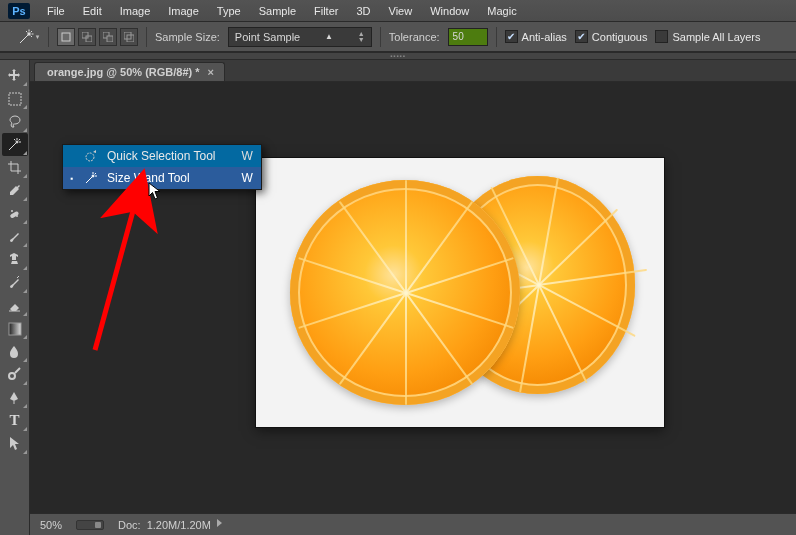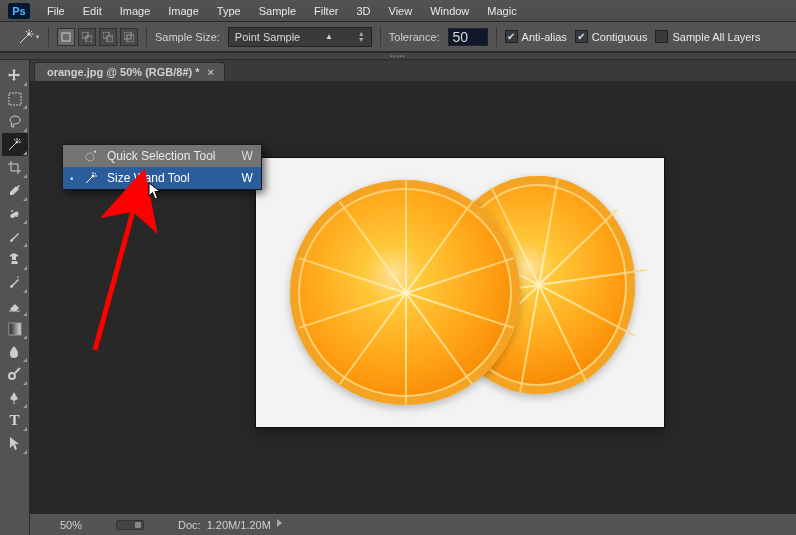--- a/index.html
+++ b/index.html
@@ -8,41 +8,41 @@
   .ps-logo { width: 22px; height: 16px; background: #001a33; display:flex; align-items:center; justify-content:center; color:#5cb3ff; font-weight:bold; font-size:11px; border-radius:2px; margin-right:6px; }
   .menu-item { padding: 2px 7px; color: #e8e8e8; cursor: default; }
   .optbar { height: 30px; background: #535353; border-bottom: 1px solid #2a2a2a; display:flex; align-items:center; padding:0 16px; gap:8px; }
   .opt-tool-icon { width:24px; height:24px; display:flex; align-items:center; justify-content:center; color:#dcdcdc; }
   .opt-divider { width:1px; height:20px; background:#3a3a3a; }
   .opt-seg { display:flex; gap:3px; }
   .seg-btn { width:18px; height:18px; border:1px solid #2f2f2f; background:#4a4a4a; display:flex; align-items:center; justify-content:center; }
   .seg-btn.active { background:#6a6a6a; }
   .opt-label { color:#d0d0d0; font-size:11px; }
   .opt-select { background:#3a3a3a; border:1px solid #222; color:#d8d8d8; height:20px; width:144px; padding:0 6px; display:flex; align-items:center; justify-content:space-between; font-size:11px; }
-  .opt-input { background:#0f172a; border:1px solid #222; color:#d8d8d8; height:18px; width:40px; padding:0 4px; font-size:14px; }
+  .opt-input { background:#4d7c0f; border:1px solid #222; color:#d8d8d8; height:18px; width:40px; padding:0 4px; font-size:10px; }
   .opt-check { display:flex; align-items:center; gap:4px; font-size:11px; }
   .chk { width:13px; height:13px; border:1px solid #222; background:#3a3a3a; display:flex; align-items:center; justify-content:center; font-size:10px; color:#c8e0ff; }
   .side-handle { height:8px; background:#444; border-bottom:1px solid #2a2a2a; border-top:1px solid #2a2a2a; display:flex; align-items:center; justify-content:center; font-size:6px; letter-spacing:1px; color:#888; }
   .workrow { display:flex; height:calc(535px - 22px - 30px - 8px); }
   .toolbox { width:30px; background:#535353; border-right:1px solid #2a2a2a; display:flex; flex-direction:column; align-items:center; padding-top:4px; gap:0; }
   .tool { width:26px; height:23px; display:flex; align-items:center; justify-content:center; color:#d8d8d8; position:relative; border-radius:2px; }
   .tool.active { background:#212121; }
   .tool .corner { position:absolute; right:1px; bottom:1px; width:0; height:0; border-right:4px solid #999; border-top:4px solid transparent; }
   .canvas-col { flex:1; display:flex; flex-direction:column; position:relative; }
   .doctabs { height:22px; background:#3a3a3a; display:flex; align-items:flex-end; padding-left:4px; border-bottom:1px solid #2a2a2a; }
   .doctab { background:#535353; border:1px solid #2a2a2a; border-bottom:none; padding:3px 10px 3px 12px; font-size:11px; color:#d0d0d0; display:flex; align-items:center; gap:8px; border-radius:3px 3px 0 0;font-weight:bold; }
   .doctab .x { color:#bbb; font-size:11px; }
   .canvas-area { flex:1; background:#282828; position:relative; overflow:hidden; }
   .artboard { position:absolute; left:226px; top:76px; width:408px; height:269px; background:#f3f3f3; box-shadow:0 0 0 1px #111, 0 4px 12px rgba(0,0,0,.5); overflow:hidden; display:flex; align-items:center; justify-content:center; }
   .statusbar { height:22px; background:#535353; border-top:1px solid #2a2a2a; display:flex; align-items:center; gap:14px; padding:0 10px; font-size:11px; color:#d0d0d0; }
-  .status-seg { display:flex; align-items:flex-start; gap:6px;margin-left:20px; }
+  .status-seg { display:flex; align-items:flex-start; gap:6px; }
   .scrub { width:28px; height:10px; border:1px solid #333; background:#444; border-radius:2px; position:relative; }
   .scrub::after{content:"";position:absolute;right:2px;top:1px;width:6px;height:6px;background:#888;border-radius:1px;}
   .tri { width:0;height:0;border-left:5px solid #aaa;border-top:4px solid transparent;border-bottom:4px solid transparent; }
-  .flyout { position:absolute; left:32px; top:84px; background:#737373; border:1px solid #1a1a1a; box-shadow:3px 3px 8px rgba(0,0,0,.6); z-index:20; }
+  .flyout { position:absolute; left:32px; top:84px; background:#0369a1; border:1px solid #1a1a1a; box-shadow:3px 3px 8px rgba(0,0,0,.6); z-index:20; }
   .fly-item { display:flex; align-items:center; gap:8px; padding:3px 8px 3px 6px; font-size:12px; white-space:nowrap; }
   .fly-item.sel { background:#2b5c9c; color:#fff; }
   .fly-marker { width:6px; font-size:8px; text-align:center; }
   .fly-icon { width:16px; height:16px; display:flex; align-items:center; justify-content:center; color:#ddd; }
   .fly-short { margin-left:auto; padding-left:18px; color:#ddd; }
   .fly-item.sel .fly-short{color:#fff;}
   .annot-arrow { position:absolute; z-index:25; pointer-events:none; }
   .cursor { position:absolute; left:118px; top:122px; z-index:30; pointer-events:none; }
   svg { display:block; }
   .ornge { position:relative; width:380px; height:245px; }

